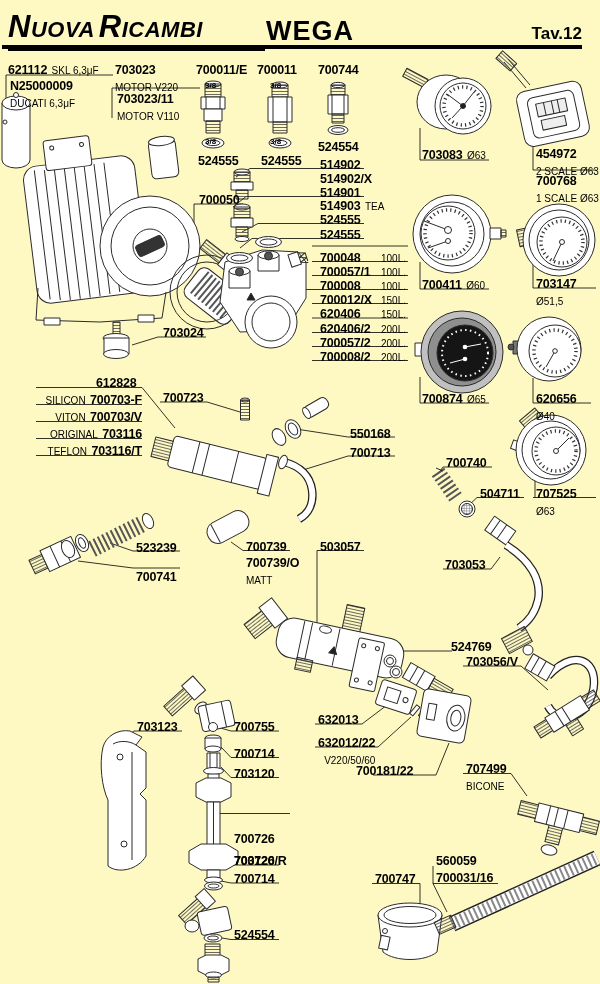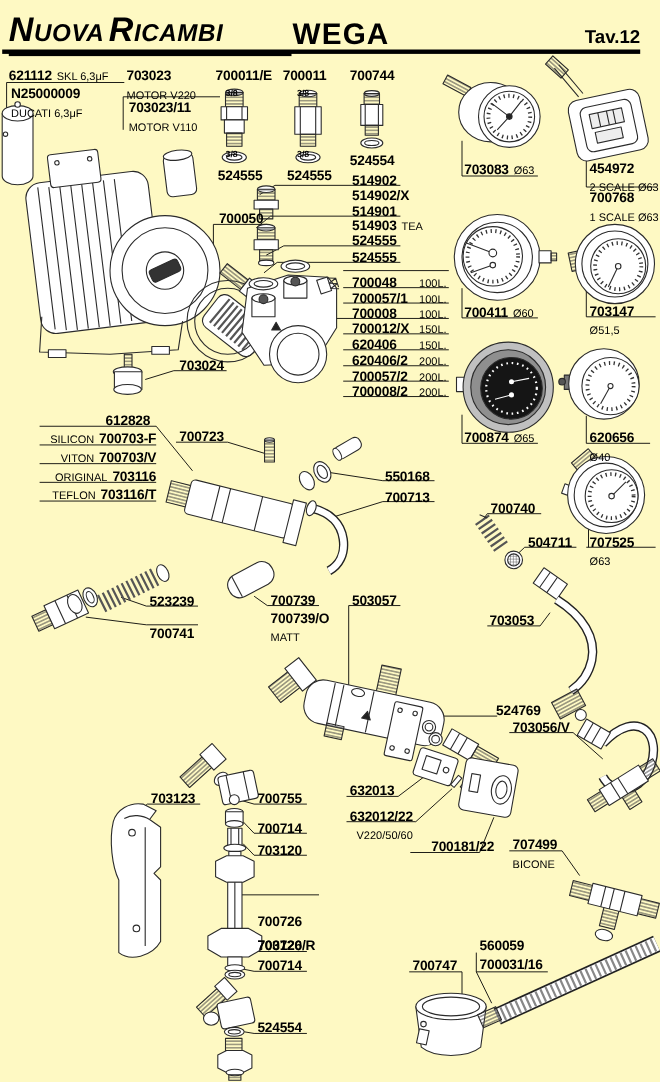--- a/index.html
+++ b/index.html
@@ -684,21 +684,21 @@
         <div class="plabel" style="left: 234px; top: 715px;">
           <div><span class="c">703120</span></div>
         </div>
         <div class="plabel" style="left: 318px; top: 661px;">
           <div><span class="c">632013</span></div>
         </div>
         <div class="plabel" style="left: 318px; top: 684px; text-align: right;">
           <div><span class="c">632012/22</span></div>
           <div><span class="n">V220/50/60</span></div>
         </div>
-        <div class="plabel" style="left: 392px; top: 712px;">
+        <div class="plabel" style="left: 356px; top: 712px;">
           <div><span class="c">700181/22</span></div>
         </div>
         <div class="plabel" style="left: 466px; top: 710px;">
           <div><span class="c">707499</span></div>
           <div><span class="n">BICONE</span></div>
         </div>
         <div class="plabel" style="left: 234px; top: 780px;">
           <div><span class="c">700726</span></div>
         </div>
         <div class="plabel" style="left: 234px; top: 802px;">

